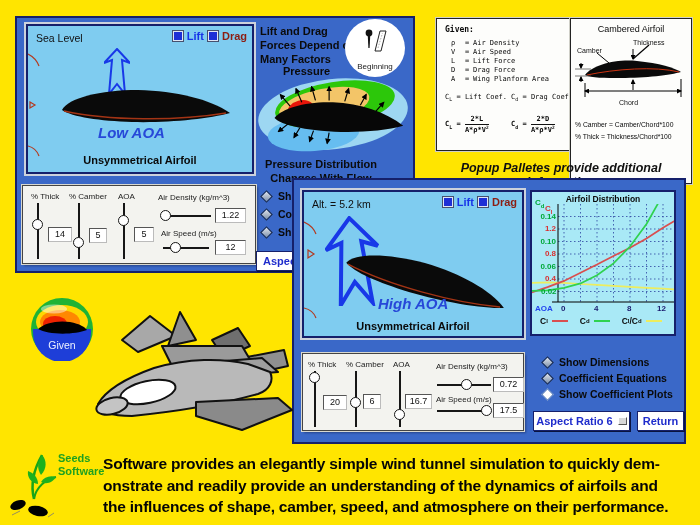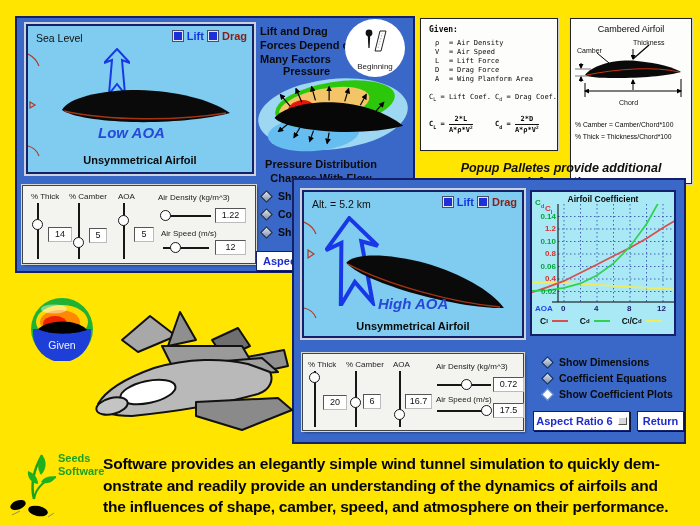--- a/index.html
+++ b/index.html
@@ -189,21 +189,21 @@
     </div>
     <div class="opt" style="left:245px;top:208px;">
       <span class="diamond"></span>
       <span class="optlbl" style="width:28px;">Sh</span>
     </div>
     <div class="btn" style="left:239px;top:233px;width:62px;height:20px;overflow:hidden;justify-content:flex-start;padding-left:6px;">
       <span>Aspec</span>
     </div>
   </div>
 
-  <div class="wpanel mono" style="left:420px;top:18px;width:138px;height:133px;">
+  <div class="wpanel mono" style="left:436px;top:18px;width:138px;height:133px;">
     <span class="grow" style="left:8px;top:6px;font-weight:bold;font-size:8px;">Given:</span>
     <span class="grow" style="left:14px;top:20px;">ρ</span>
       <span class="grow" style="left:28px;top:20px;">=</span>
       <span class="grow" style="left:36px;top:20px;">Air Density</span>
     <span class="grow" style="left:14px;top:29px;">V</span>
       <span class="grow" style="left:28px;top:29px;">=</span>
       <span class="grow" style="left:36px;top:29px;">Air Speed</span>
     <span class="grow" style="left:14px;top:38px;">L</span>
       <span class="grow" style="left:28px;top:38px;">=</span>
       <span class="grow" style="left:36px;top:38px;">Lift Force</span>
@@ -282,21 +282,21 @@
       <svg class="a" style="left:0;top:0;" width="14" height="146" viewBox="0 0 14 146">
         <path d="M0,30 Q9,34 12,42" fill="none" stroke="#b33a20" stroke-width="1.2"></path>
         <path d="M4,58 l6,4 l-6,4 z" fill="none" stroke="#b33a20" stroke-width="1.2"></path>
         <path d="M0,116 Q9,118 12,126" fill="none" stroke="#b33a20" stroke-width="1.2"></path>
       </svg>
       <span class="aoacap" style="left:34px;top:103px;padding-left:40px;">High AOA</span>
       <div class="viewfoot" style="bottom:4px;">Unsymmetrical Airfoil</div>
     </div>
 
     <div class="chartbox" style="left:236px;top:10px;width:146px;height:146px;">
-      <div class="charttitle">Airfoil Coefficient</div>
+      <div class="charttitle">Airfoil Distribution</div>
       <svg class="plot" width="142" height="142" viewBox="0 0 142 142">
         <defs>
             <clipPath id="plotclip">
               <rect x="0" y="12" width="142" height="98"></rect>
             </clipPath>
           </defs>
         <g id="grid">
             <line x1="26" x2="142" y1="24.5" y2="24.5"></line>
             <line x1="26" x2="142" y1="37" y2="37"></line>
             <line x1="26" x2="142" y1="49.5" y2="49.5"></line>

